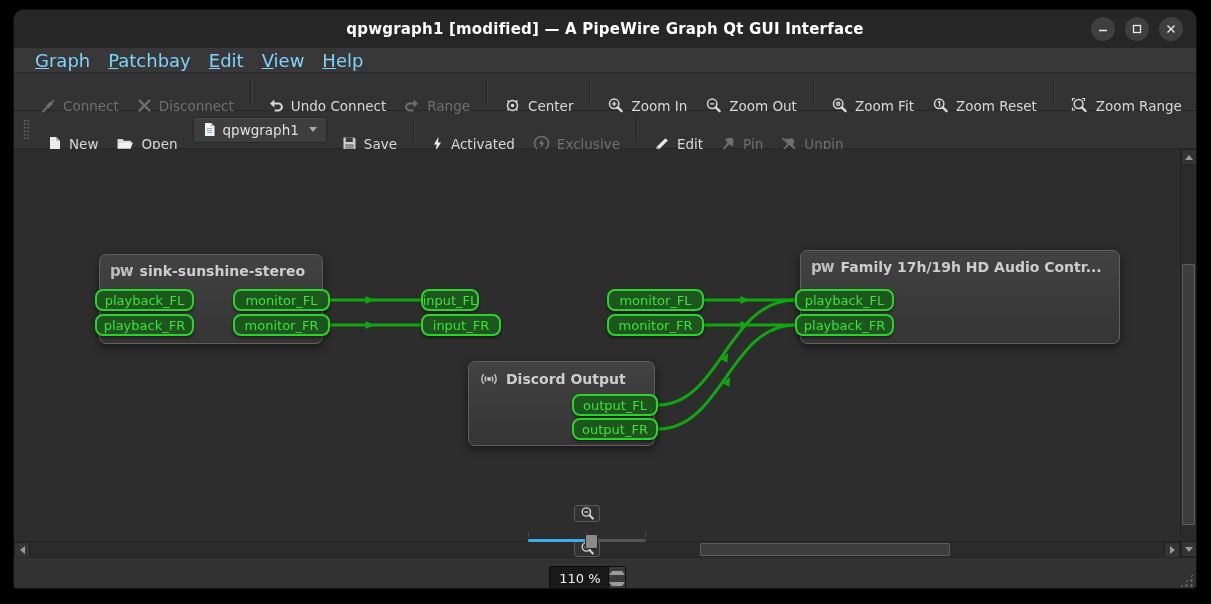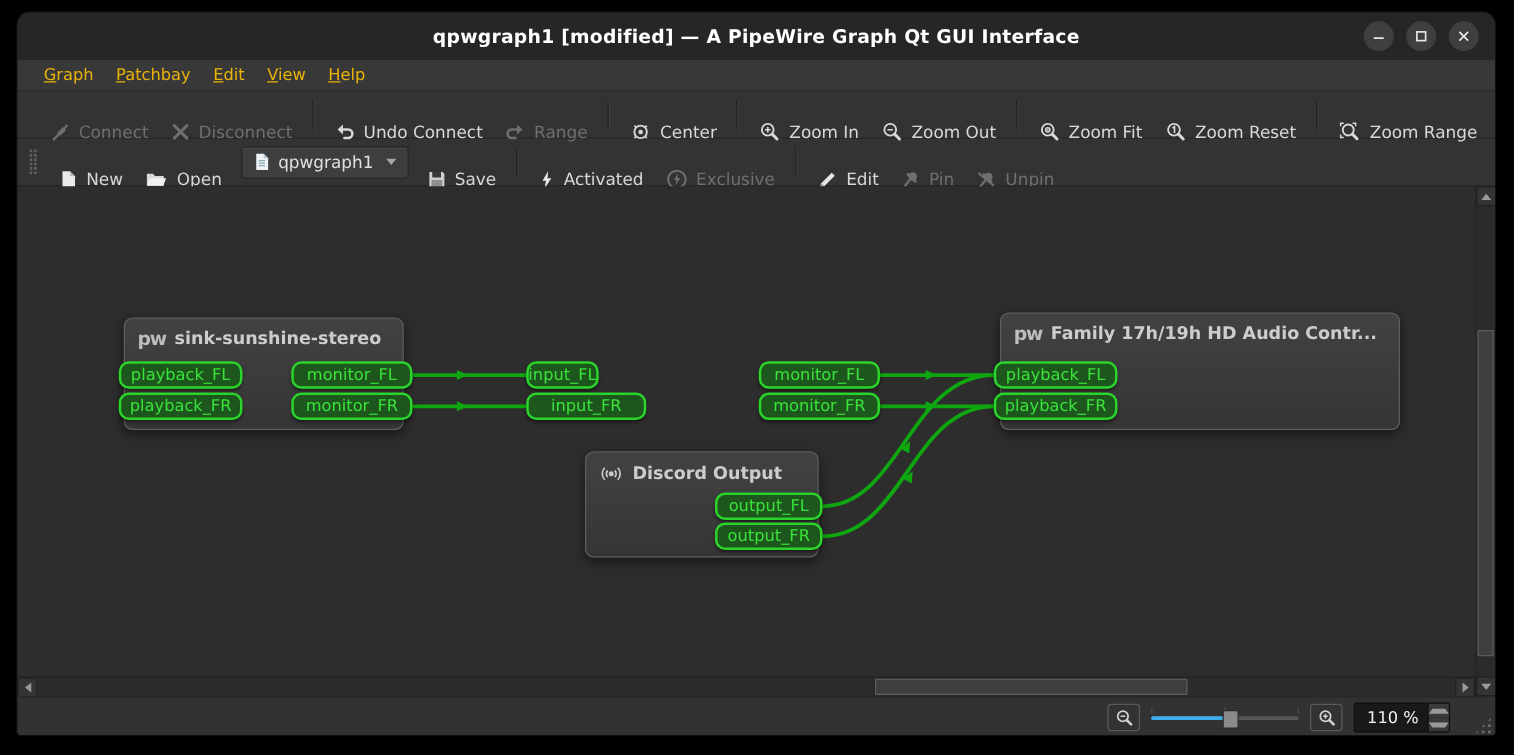--- a/index.html
+++ b/index.html
@@ -8,21 +8,21 @@
     border-radius:10px 10px 3px 3px;overflow:hidden;box-shadow:0 0 0 1px #111;}
   
   .titlebar{height:38px;background:#262626;position:relative;display:flex;align-items:center;justify-content:center;}
   .title{color:#fff;font-size:15px;font-weight:bold;letter-spacing:.2px;}
   .winbtns{position:absolute;right:13px;top:7px;display:flex;gap:10px;}
   .winbtn{width:24px;height:24px;border-radius:50%;background:#3f3f3f;color:#e9e9e9;display:flex;
     align-items:center;justify-content:center;font-size:11px;line-height:1;cursor:default;}
   .winbtn svg{display:block}
   
   .menubar{height:24px;background:#383838;border-bottom:1px solid #2a2a2a;display:flex;align-items:center;padding-left:12px;}
-  .menu-item{display:inline-block;color:#eab308;font-size:13px;padding:2px 9px;}
+  .menu-item{display:inline-block;color:#7dd3fc;font-size:18px;padding:2px 9px;}
   .menu-item::first-letter{text-decoration:underline;}
   
   .toolbar{height:37px;background:#333333;border-bottom:1px solid #272727;display:flex;align-items:center;padding:0 6px;}
   .tb-handle{width:7px;height:22px;margin:0 8px 0 3px;
     background-image:radial-gradient(#606060 1px,transparent 1.1px);background-size:3.5px 3.5px;}
   .tb-sep{width:0;height:24px;border-left:1px solid #242424;border-right:1px solid #3f3f3f;margin:0 7px;}
   .tb-btn{display:flex;align-items:center;gap:7px;padding:5px 9px;color:#d8d8d8;font-size:13.5px;border-radius:3px;white-space:nowrap;margin-top:28px;}
   .tb-btn.disabled{color:#6f6f6f;}
   .tb-btn svg{display:block}
   .tb-drop{display:flex;align-items:center;gap:7px;background:#3e3e3e;border:1px solid #272727;
@@ -48,21 +48,21 @@
     display:flex;align-items:center;justify-content:center;}
   .sb-track{position:relative;flex:1;}
   .sb-thumb{position:absolute;background:#3e3e3e;border:1px solid #5c5c5c;box-sizing:border-box;border-radius:1px;}
   .tri{width:0;height:0;}
   .tri-left{border-top:4px solid transparent;border-bottom:4px solid transparent;border-right:5px solid #9a9a9a;}
   .tri-right{border-top:4px solid transparent;border-bottom:4px solid transparent;border-left:5px solid #9a9a9a;}
   .tri-up{border-left:4px solid transparent;border-right:4px solid transparent;border-bottom:5px solid #9a9a9a;}
   .tri-down{border-left:4px solid transparent;border-right:4px solid transparent;border-top:5px solid #9a9a9a;}
   
   .statusbar{height:32px;background:#323232;border-top:1px solid #272727;display:flex;align-items:center;
-    justify-content:flex-end;gap:9px;padding-right:36px;position:relative;}
+    justify-content:flex-end;gap:9px;padding-right:36px;position:relative;flex-direction:column;}
   .zoom-btn{width:24px;height:20px;border:1px solid #5a5a5a;border-radius:3px;display:flex;align-items:center;
     justify-content:center;color:#d0d0d0;background:#323232;}
   .slider{position:relative;width:118px;height:18px;}
   .slider .track{position:absolute;left:0;right:0;top:8px;height:3px;background:#555;border-radius:2px;}
   .slider .fill{position:absolute;left:0;top:8px;height:3px;width:62px;background:#3daee9;border-radius:2px;}
   .slider .tick{position:absolute;top:1px;width:1px;height:5px;background:#4d4d4d;}
   .slider .handle{position:absolute;left:57px;top:3px;width:11px;height:13px;background:#8a8a8a;
     border:1px solid #2a2a2a;border-radius:2px;}
   .spinbox{display:flex;align-items:center;height:22px;background:#191919;border:1px solid #0c0c0c;border-radius:2px;}
   .spin-value{color:#f2f2f2;font-size:13px;padding:0 7px;min-width:44px;text-align:right;}
@@ -314,21 +314,21 @@
             <span class="pw-glyph">pw</span>
             <span>sink-sunshine-stereo</span>
           </div>
         </div>
         <div class="port" style="left:81px;top:140px;width:99px;">playback_FL</div>
         <div class="port" style="left:81px;top:165px;width:99px;">playback_FR</div>
         <div class="port" style="left:219px;top:140px;width:97px;">monitor_FL</div>
         <div class="port" style="left:219px;top:165px;width:97px;">monitor_FR</div>
 
         <div class="port" style="left:407px;top:140px;width:58px;">input_FL</div>
-        <div class="port" style="left:407px;top:165px;width:96px;">input_FR</div>
+        <div class="port" style="left:407px;top:165px;width:80px;">input_FR</div>
         <div class="port" style="left:593px;top:140px;width:97px;">monitor_FL</div>
         <div class="port" style="left:593px;top:165px;width:97px;">monitor_FR</div>
 
         <div class="node" style="left:786px;top:101px;width:318px;height:92px;">
           <div class="node-title">
             <span class="pw-glyph">pw</span>
             <span>Family 17h/19h HD Audio Contr...</span>
           </div>
         </div>
         <div class="port" style="left:781px;top:140px;width:99px;">playback_FL</div>

